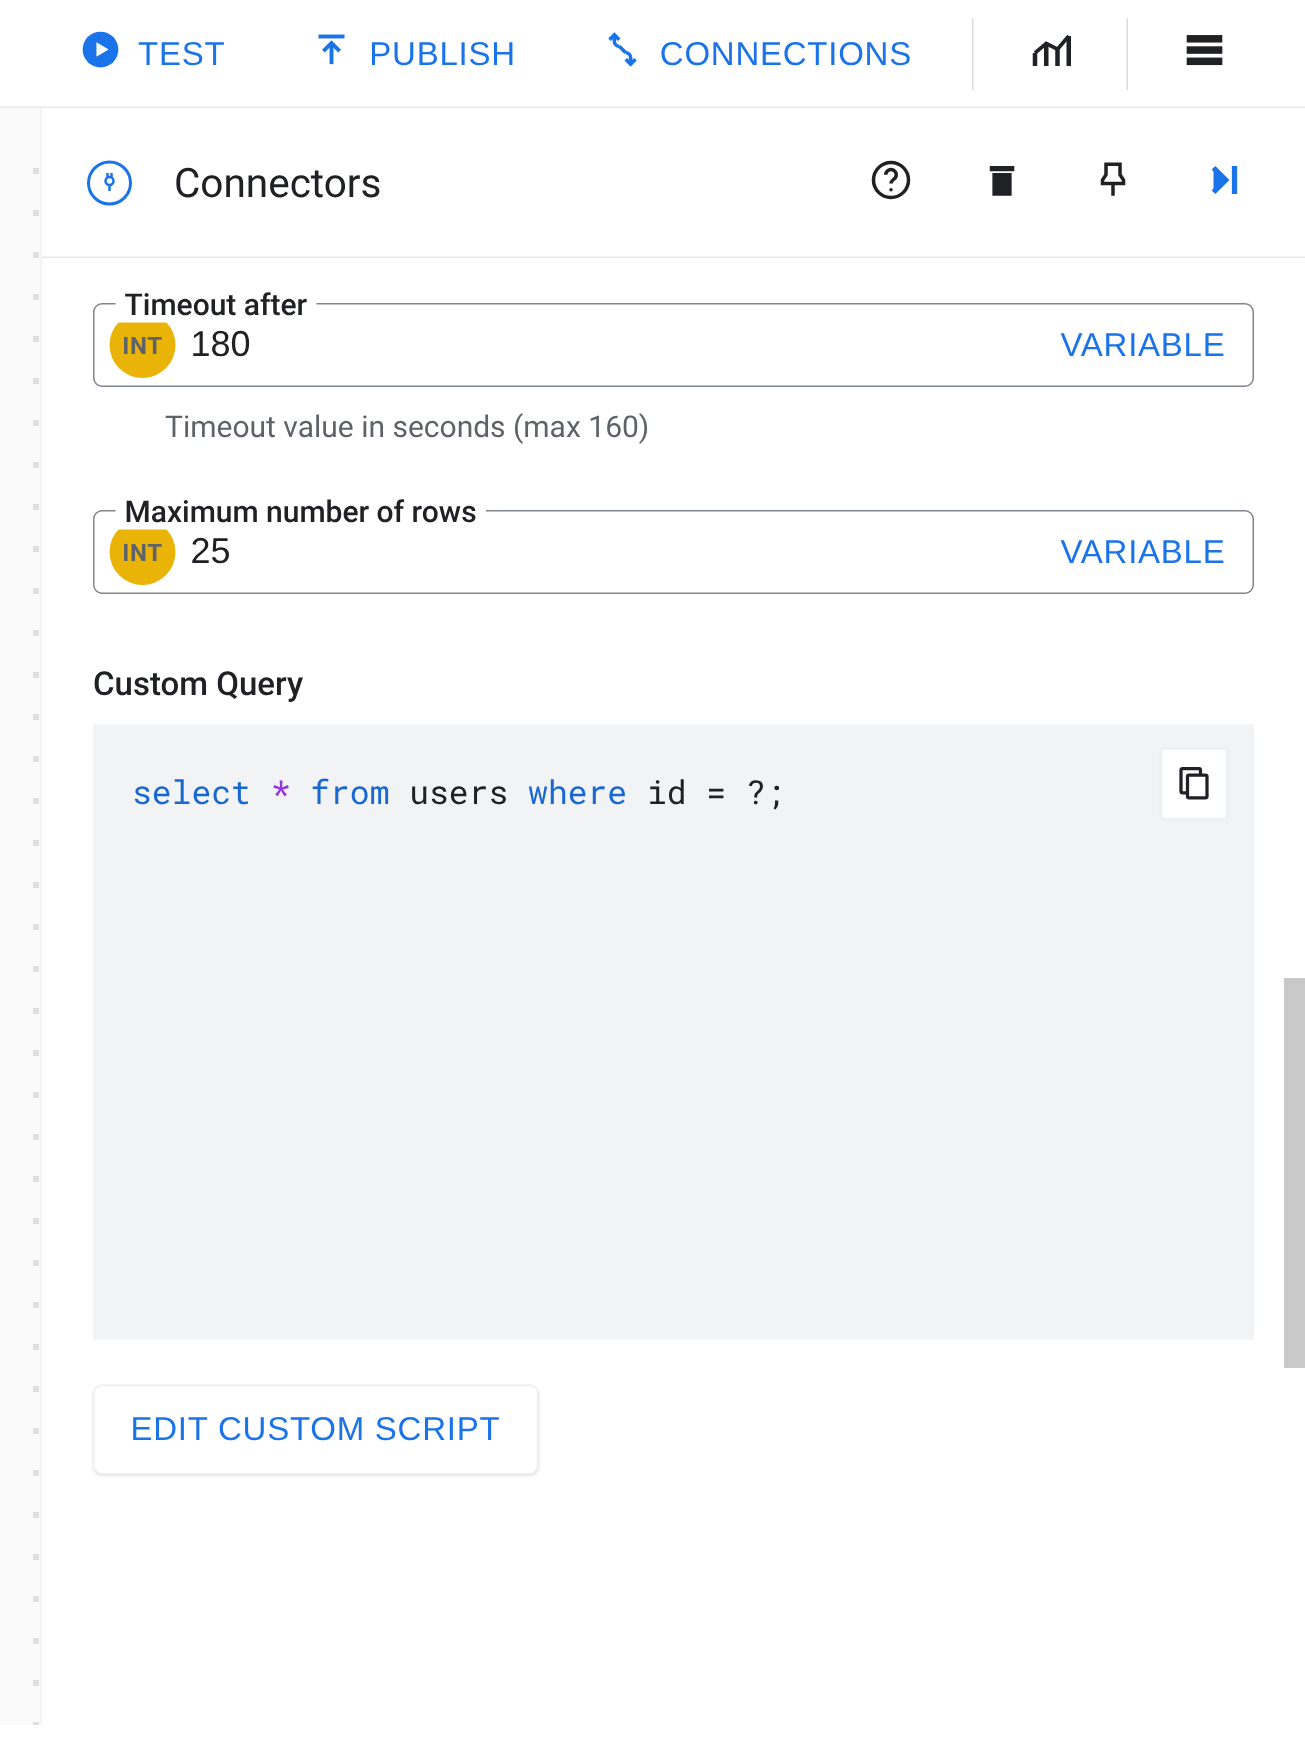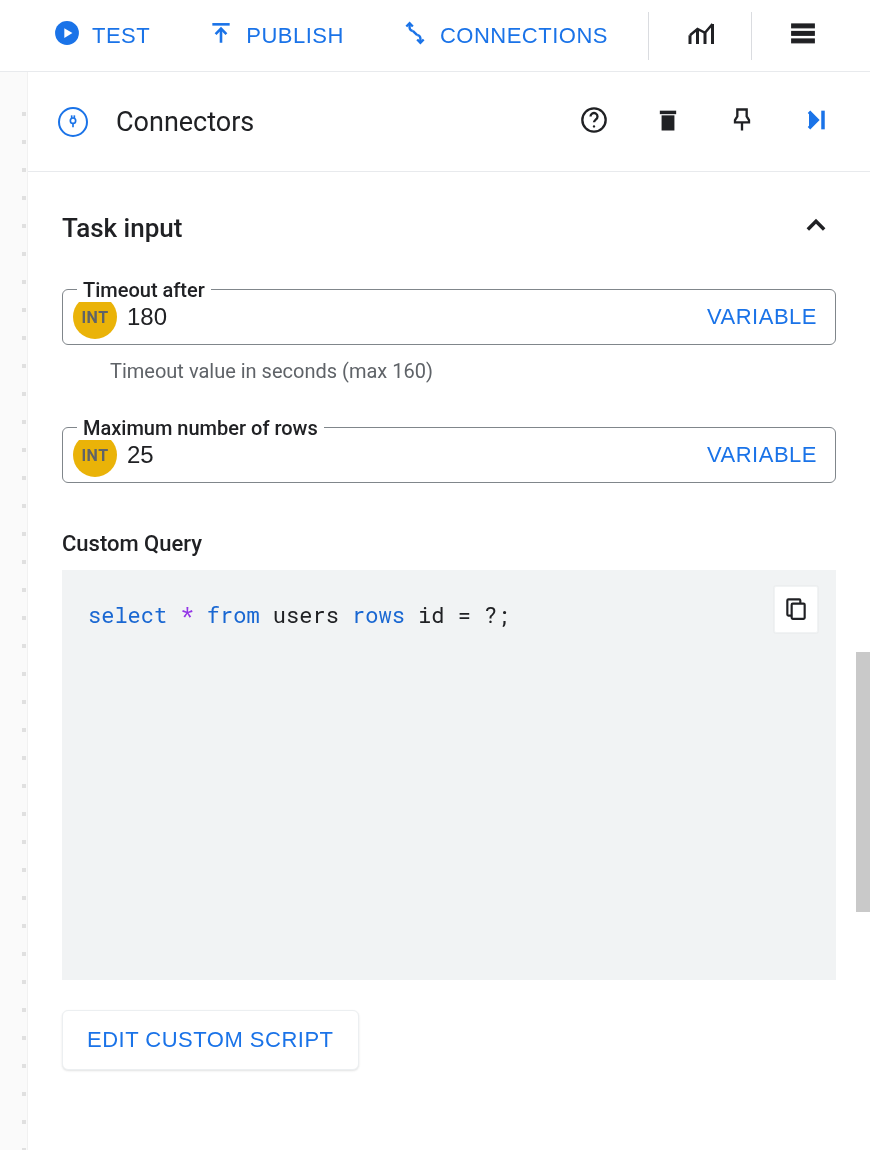--- a/index.html
+++ b/index.html
@@ -157,28 +157,20 @@
         </button>
         <button class="pa-btn pa-blue">
           <span><svg viewBox="0 0 24 24" fill="none" stroke="#1a73e8" stroke-width="3">
                 <polyline points="6,5 13,12 6,19"></polyline>
                 <line x1="18" y1="4" x2="18" y2="20"></line>
               </svg></span>
         </button>
       </div>
     </div>
     
-    <div class="section-head">
-      <h2>Task input</h2>
-      <button class="pa-btn chevron-up">
-        <span><svg viewBox="0 0 24 24" fill="none" stroke="#202124" stroke-width="3">
-              <polyline points="5,15 12,8 19,15"></polyline>
-            </svg></span>
-      </button>
-    </div>
     
     <div class="field-wrap">
       <div class="outlined">
         <span class="notch-label">Timeout after</span>
         <span class="int-chip">INT</span>
         <input type="text" value="180" style="">
         <button class="var-link">VARIABLE</button>
       </div>
       <div class="helper">Timeout value in seconds (max 160)</div>
     </div>
@@ -191,21 +183,21 @@
         <button class="var-link">VARIABLE</button>
       </div>
     </div>
     
     <div class="cq-label">Custom Query</div>
     <div class="code-block">
       <span class="tok-kw">select</span>
       <span> </span><span class="tok-star">*</span>
       <span> </span><span class="tok-kw">from</span>
       <span> </span><span>users</span>
-      <span> </span><span class="tok-kw">rows</span>
+      <span> </span><span class="tok-kw">where</span>
       <span> </span><span>id = ?;</span>
       <button class="copy-btn">
         <span><svg viewBox="0 0 24 24" fill="none" stroke="#202124" stroke-width="2">
               <rect x="8" y="8" width="12" height="14" rx="1"></rect>
               <path d="M16 8V5a1 1 0 0 0-1-1H5a1 1 0 0 0-1 1v13a1 1 0 0 0 1 1h3"></path>
             </svg></span>
       </button>
     </div>
     
     <button class="edit-script">EDIT CUSTOM SCRIPT</button>

